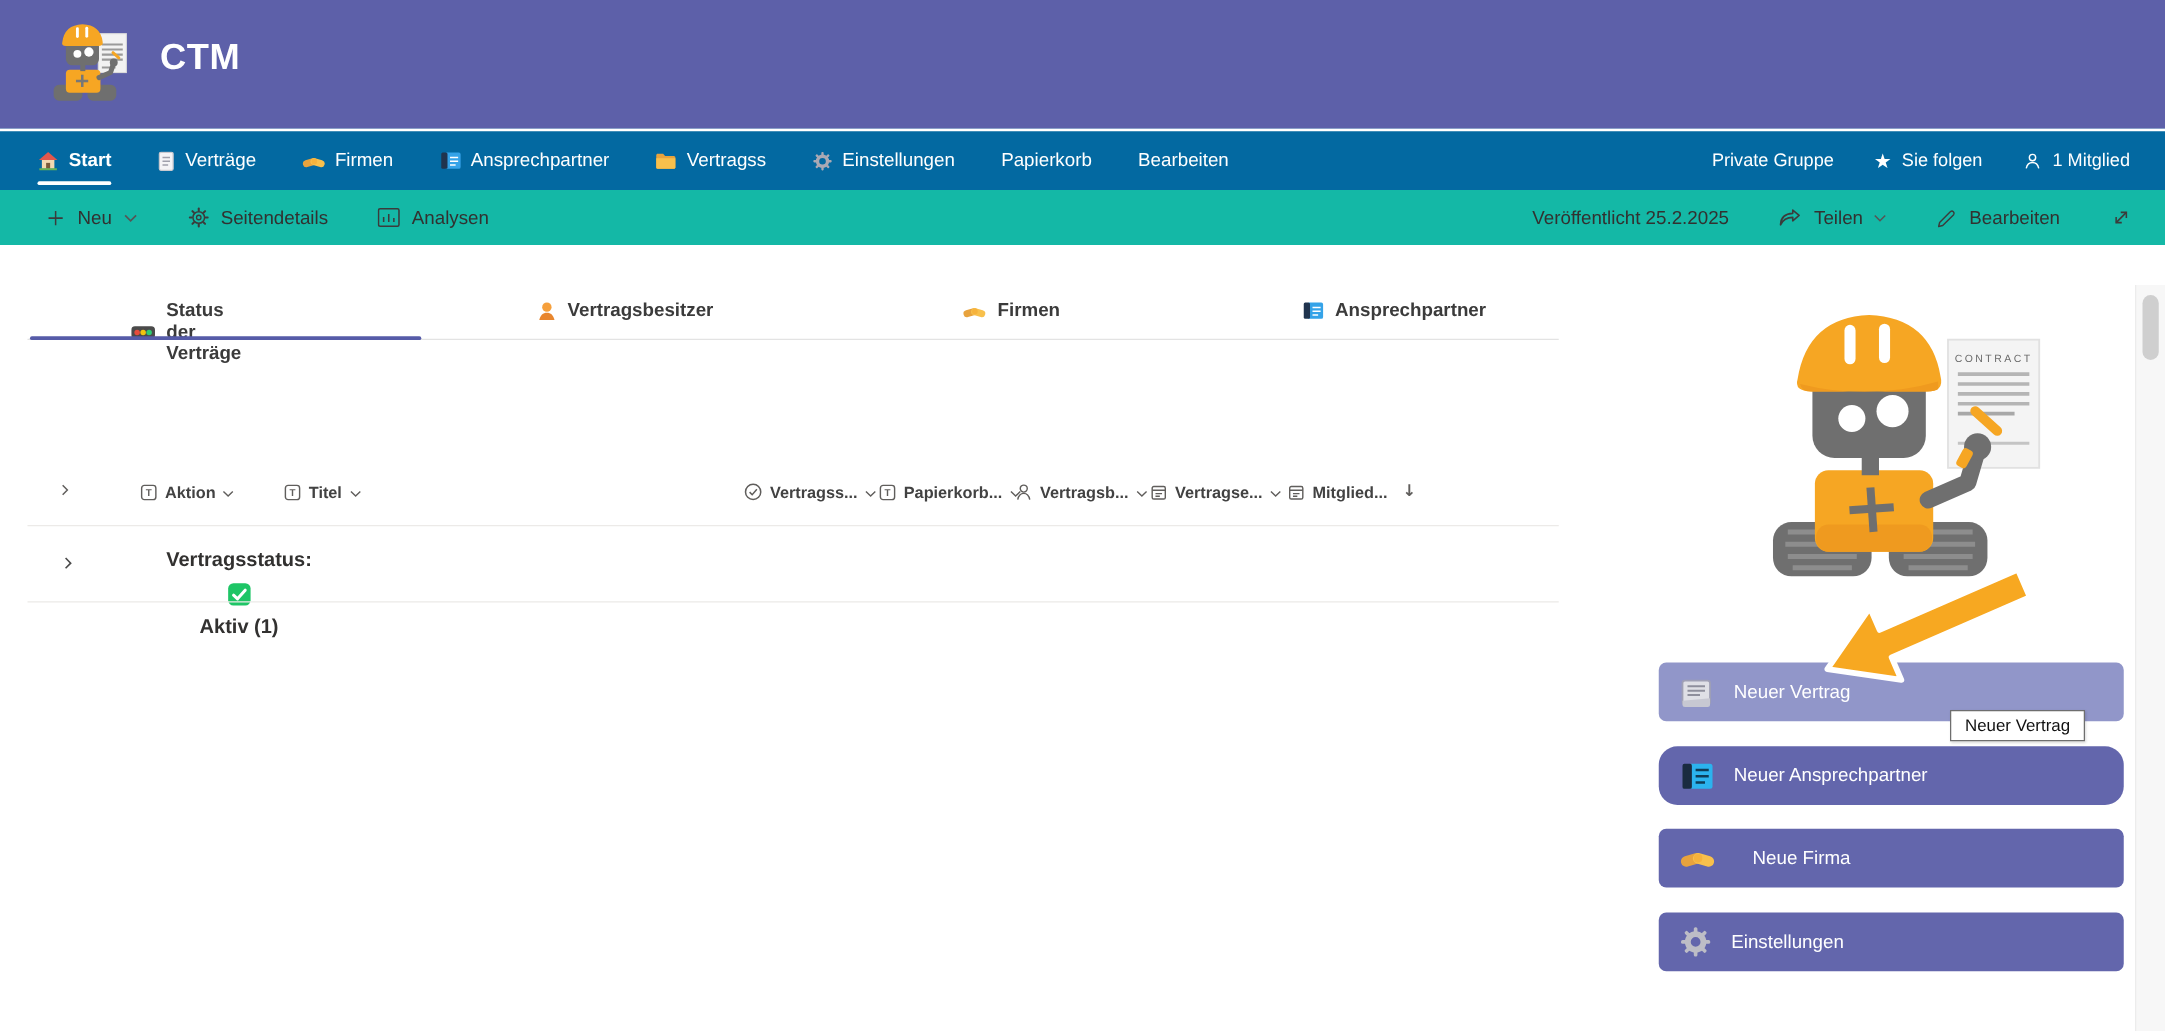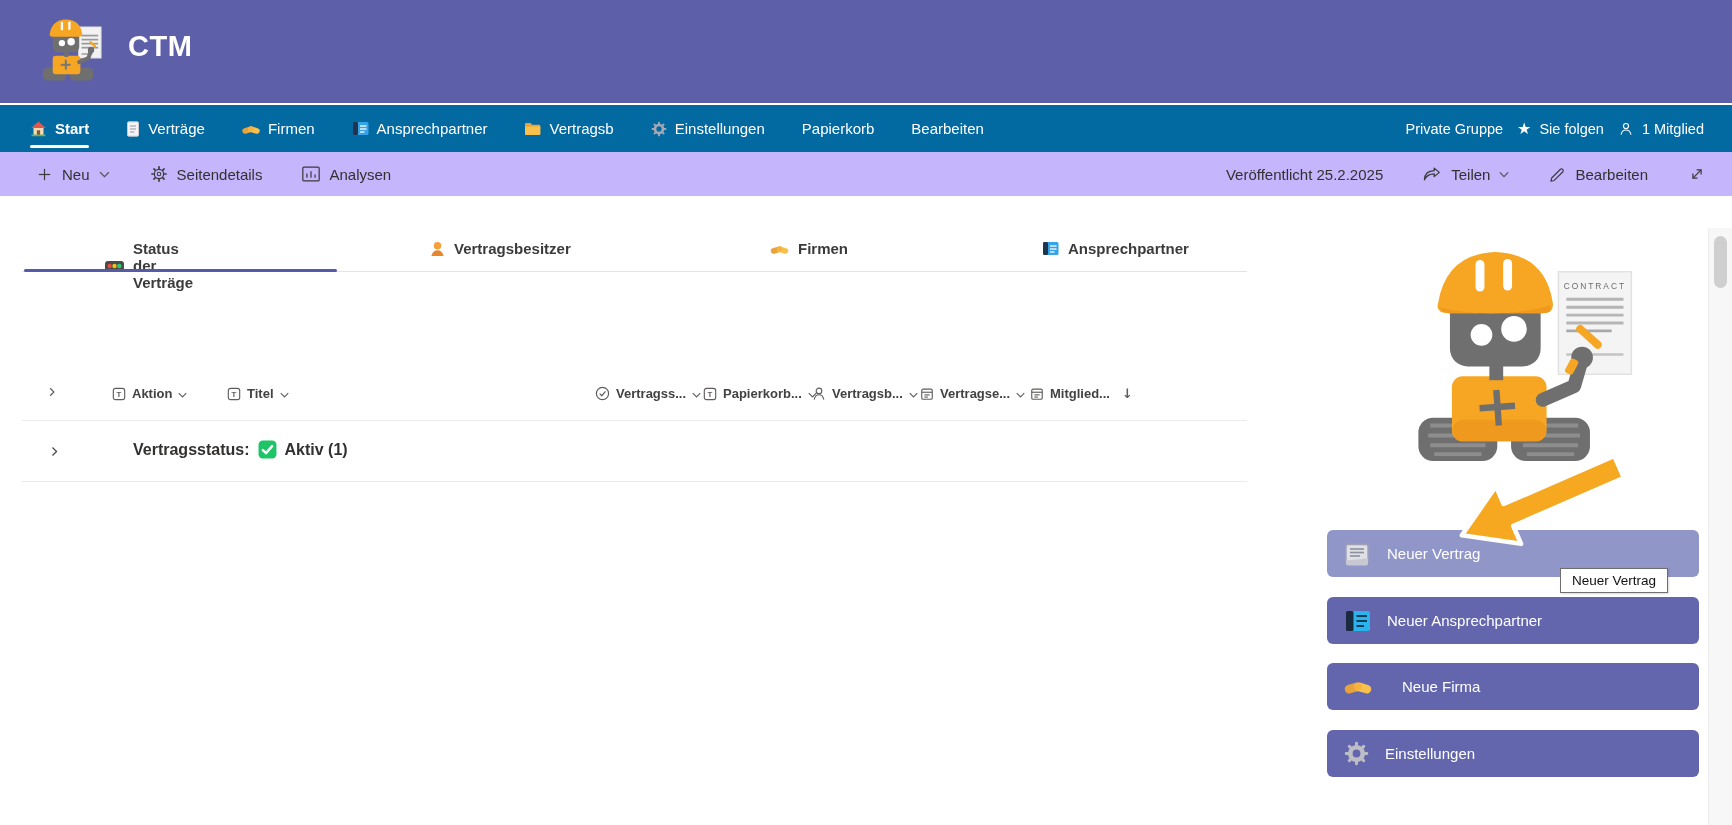--- a/index.html
+++ b/index.html
@@ -13,26 +13,26 @@
   .site-title { position:absolute; left:128px; top:30px; font-size:29px; font-weight:bold; color:#fff; letter-spacing:.5px; }
 
   
   .site-nav { position:absolute; left:0; top:103px; width:100%; height:49px; background:#0369a1;
     border-top:2px solid #fff; display:flex; align-items:center; }
   .nav-left { display:flex; align-items:center; gap:37px; padding-left:30px; flex:1; }
   .nav-item { position:relative; display:flex; align-items:center; gap:8px; color:#fff;
     font-size:15px; height:47px; cursor:pointer; }
   .nav-item.active { font-weight:bold; }
   .nav-item.active::after { content:""; position:absolute; left:0; right:0; bottom:4px; height:3px; background:#fff; border-radius:2px; }
-  .nav-right { display:flex; align-items:center; gap:14px; padding-right:28px; color:#fff; font-size:14.5px; }
+  .nav-right { display:flex; align-items:center; gap:32px; padding-right:28px; color:#fff; font-size:14.5px; }
   .nav-right .nr-item { display:flex; align-items:center; gap:8px; cursor:pointer; }
   .glyph { font-family:"DejaVu Sans", sans-serif; }
 
   
-  .command-bar { position:absolute; left:0; top:152px; width:100%; height:44px; background:#c4b5fd;
+  .command-bar { position:absolute; left:0; top:152px; width:100%; height:44px; background:#14b8a6;
     display:flex; align-items:center; font-size:15px; }
   .cb-left { display:flex; align-items:center; gap:40px; padding-left:36px; flex:1; }
   .cb-right { display:flex; align-items:center; gap:40px; padding-right:26px; }
   .cb-item { display:flex; align-items:center; gap:9px; color:#323130; cursor:pointer; }
   .cb-static { color:#323130; }
 
   
   .tabs-zone { position:absolute; left:0; top:0; }
   .tab { position:absolute; top:240px; display:flex; align-items:center; gap:9px;
     font-size:15px; font-weight:600; color:#3b3b3b; cursor:pointer; }
@@ -40,21 +40,21 @@
   .tab-active-underline { position:absolute; left:24px; top:269px; width:313px; height:3px; background:#565BA8; border-radius:2px; }
 
   
   .list-header { position:absolute; left:0; top:386px; height:28px; width:1250px; }
   .lh-item { position:absolute; display:flex; align-items:center; gap:6px; font-size:13px;
     font-weight:600; color:#424242; cursor:pointer; white-space:nowrap; }
   .lh-chev { color:#605e5c; }
   .rule { position:absolute; left:22px; width:1225px; height:1px; background:#eceae8; }
   .group-row { position:absolute; left:0; top:438px; height:32px; width:1250px; }
   .gr-text { display:flex; align-items:center; gap:8px; position:absolute; left:133px; top:2px;
-    font-size:16px; font-weight:bold; color:#323130; }
+    font-size:16px; font-weight:bold; color:#323130;flex-direction:column; }
   .row-chevron { position:absolute; left:48px; top:6px; cursor:pointer; }
 
   
   .illustration { position:absolute; left:1392px; top:252px; }
   .qa-button { position:absolute; left:1327px; width:372px; height:47px; border-radius:6px;
     background:#6366AC; display:flex; align-items:center; gap:16px; padding-left:17px;
     color:#fff; font-size:15px; cursor:pointer; border:none; }
   .qa-button.hovered { background:#9196C9; }
   .tooltip { position:absolute; left:1560px; top:568px; background:#fff; border:1px solid #6e6e6e;
     padding:4px 11px; font-size:13.5px; color:#111; z-index:8; box-shadow:1px 1px 2px rgba(0,0,0,.15); }
@@ -147,21 +147,21 @@
         </span>
         <span>Ansprechpartner</span>
       </div>
       <div class="nav-item">
         <span class="icon">
           <svg width="17" height="14" viewBox="0 0 17 14">
               <path d="M1 2.2C1 1.5 1.5 1 2.2 1h4.3l1.6 1.8h7a1.2 1.2 0 011.2 1.2v8A1.2 1.2 0 0115.1 13H2.2A1.2 1.2 0 011 11.8z" fill="#E8A33D"></path>
               <path d="M1 4.6h15.3v7.2A1.2 1.2 0 0115.1 13H2.2A1.2 1.2 0 011 11.8z" fill="#F8C04C"></path>
             </svg>
         </span>
-        <span>Vertragsb</span>
+        <span>Vertragss</span>
       </div>
       <div class="nav-item">
         <span class="icon">
           <svg width="16" height="16" viewBox="0 0 24 24">
               <g fill="#a9a9b4">
                 <rect x="10.6" y="1" width="2.8" height="5" rx="1"></rect>
                 <rect x="10.6" y="18" width="2.8" height="5" rx="1"></rect>
                 <rect x="10.6" y="1" width="2.8" height="5" rx="1" transform="rotate(45 12 12)"></rect>
                 <rect x="10.6" y="18" width="2.8" height="5" rx="1" transform="rotate(45 12 12)"></rect>
                 <rect x="10.6" y="1" width="2.8" height="5" rx="1" transform="rotate(90 12 12)"></rect>
@@ -498,21 +498,21 @@
           <rect x="2" y="2.5" width="22" height="19" rx="2" fill="#DFE0E6" stroke="#9FA0B5" stroke-width="1.4"></rect>
           <path d="M2 18.5l22-2v5a2 2 0 01-2 2H4a2 2 0 01-2-2z" fill="#C7C8D2"></path>
           <line x1="6" y1="7" x2="20" y2="7" stroke="#8e8f9c" stroke-width="1.6"></line>
           <line x1="6" y1="10.5" x2="20" y2="10.5" stroke="#8e8f9c" stroke-width="1.6"></line>
           <line x1="6" y1="14" x2="16" y2="14" stroke="#8e8f9c" stroke-width="1.6"></line>
         </svg>
     </span>
     <span>Neuer Vertrag</span>
   </button>
 
-  <button class="qa-button" style="top:597px;">
+  <button class="qa-button" style="top:597px;border-radius:15px;">
     <span class="icon">
       <svg width="27" height="24" viewBox="0 0 27 24">
           <rect x="7" y="2" width="19" height="20" rx="2" fill="#2BB3EE"></rect>
           <rect x="2" y="2" width="7.5" height="20" rx="1.5" fill="#1A2B40"></rect>
           <line x1="12.5" y1="7" x2="23" y2="7" stroke="#0e3c57" stroke-width="2"></line>
           <line x1="12.5" y1="12" x2="23" y2="12" stroke="#0e3c57" stroke-width="2"></line>
           <line x1="12.5" y1="17" x2="20" y2="17" stroke="#0e3c57" stroke-width="2"></line>
         </svg>
     </span>
     <span>Neuer Ansprechpartner</span>

